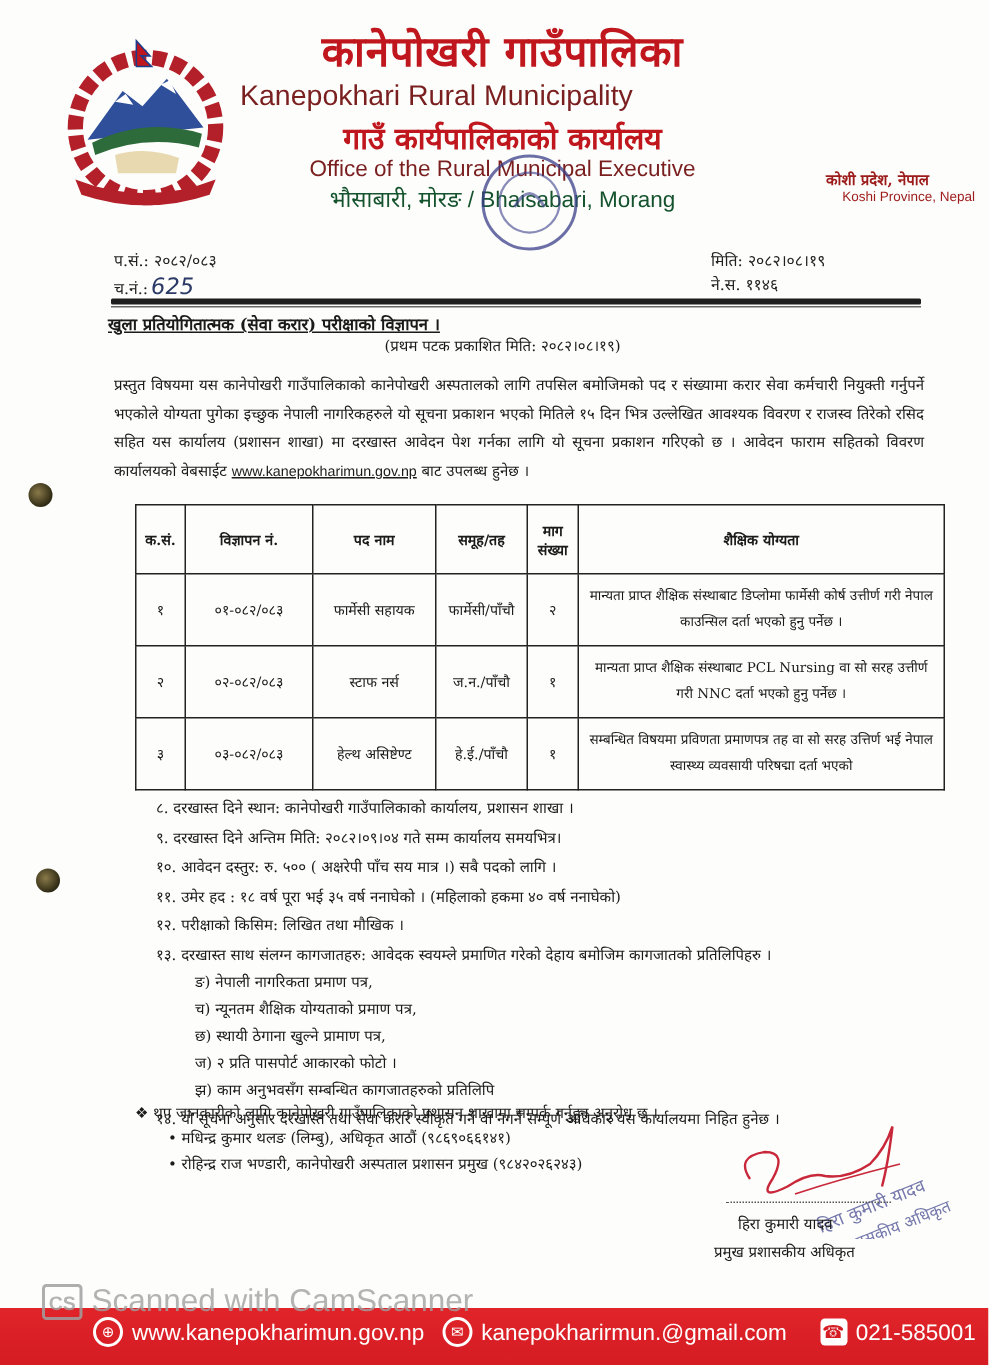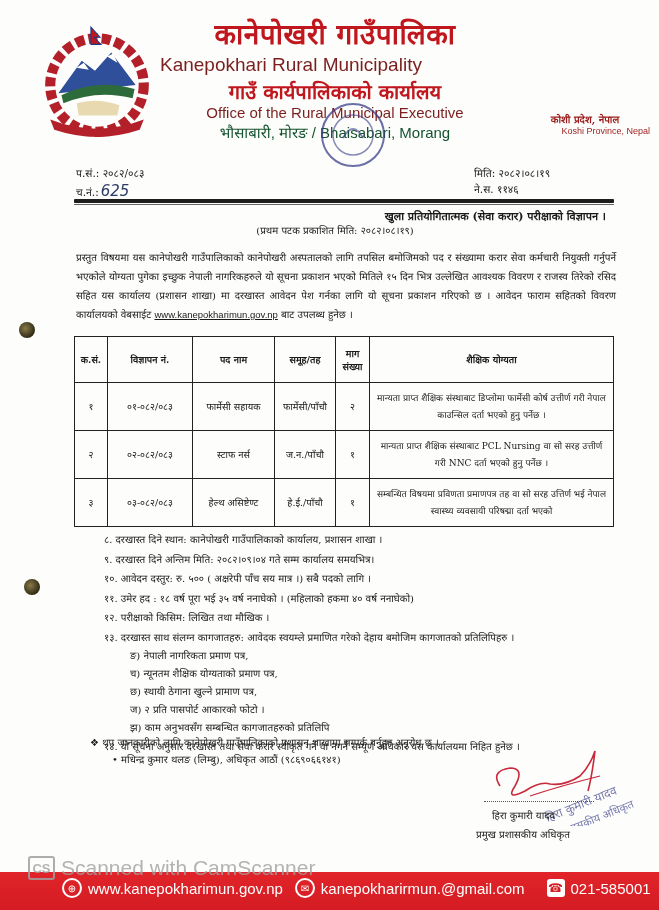--- a/index.html
+++ b/index.html
@@ -22,32 +22,32 @@
   .meta { font-size: 10.5px; color: #222; }
   .ref-no { left: 76px; top: 166px; }
   .dispatch { left: 76px; top: 182px; }
   .dispatch .hand { font-family: "DejaVu Sans", sans-serif; font-size: 15px; color: #2b3a67; font-style: italic; margin-left: 2px; }
   .date { left: 474px; top: 166px; }
   .ns { left: 474px; top: 182px; }
 
   .rule { left: 74px; top: 199px; width: 540px; height: 4px; background: #1e1e1e; border-radius: 1px; }
   .rule2 { left: 74px; top: 204px; width: 540px; height: 1px; background: #666; }
 
-  .notice-title { left: 56px; top: 208px; width: 550px; text-align: right; font-size: 11px; font-weight: bold; }
+  .notice-title { left: 72px; top: 208px; width: 550px; text-align: left; font-size: 11px; font-weight: bold; text-decoration: underline; }
   .notice-sub { left: 60px; top: 223px; width: 550px; text-align: center; font-size: 10px; }
 
   .para { left: 76px; top: 248px; width: 540px; font-size: 10px; line-height: 19px; text-align: justify; }
   .para a { color: #1a1a1a; text-decoration: underline; font-family: "Liberation Sans", sans-serif; font-size: 9.5px; }
 
   .hole { width: 16px; height: 16px; border-radius: 50%; background: radial-gradient(circle at 40% 40%, #8a7a4a, #2f2a14 70%); }
   #hole1 { left: 19px; top: 322px; }
   #hole2 { left: 24px; top: 579px; }
 
   
-  table { position: absolute; left: 74px; top: 336px; width: 540px; border-collapse: collapse; font-size: 9.5px; padding-left: 16px; }
+  table { position: absolute; left: 90px; top: 336px; width: 540px; border-collapse: collapse; font-size: 9.5px; padding-left: 16px; }
   th, td { border: 1.3px solid #222; text-align: center; vertical-align: middle; padding: 2px 4px; }
   th { height: 46px; font-weight: bold; font-size: 9.5px; }
   td { height: 48px; }
   td.qual { font-size: 9px; line-height: 17px; }
   col.c1 { width: 33px; } col.c2 { width: 85px; } col.c3 { width: 82px; } col.c4 { width: 61px; } col.c5 { width: 34px; }
 
   
   .items { left: 104px; top: 530px; width: 520px; font-size: 10px; }
   .item { height: 19.5px; line-height: 19.5px; white-space: nowrap; }
   .sub { padding-left: 26px; height: 18px; line-height: 18px; }
@@ -171,20 +171,21 @@
   <div class="item sub">च)  न्यूनतम शैक्षिक योग्यताको प्रमाण पत्र,</div>
   <div class="item sub">छ)  स्थायी ठेगाना खुल्ने प्रामाण पत्र,</div>
   <div class="item sub">ज)  २ प्रति पासपोर्ट आकारको फोटो ।</div>
   <div class="item sub">झ)  काम अनुभवसँग सम्बन्धित कागजातहरुको प्रतिलिपि</div>
   <div class="item">१४. यो सूचना अनुसार दरखास्त तथा सेवा करार स्वीकृत गर्ने वा नगर्ने सम्पूर्ण अधिकार यस कार्यालयमा निहित हुनेछ ।</div>
 </div>
 
 <div class="abs contact">
   <div class="row">❖  थप जानकारीको लागि कानेपोखरी गाउँपालिकाको प्रशासन शाखामा सम्पर्क गर्नुहुन अनुरोध छ ।</div>
   <div class="row bullet">•   मधिन्द्र कुमार थलङ (लिम्बु), अधिकृत आठौं (९८६९०६६१४१)</div>
+  <div class="row bullet">•   रोहिन्द्र राज भण्डारी, कानेपोखरी अस्पताल प्रशासन प्रमुख (९८४२०२६२४३)</div>
 </div>
 
 <svg id="sig" class="abs" viewBox="0 0 180 80">
   <path d="M30 40 Q20 25 40 22 Q55 22 45 40 Q35 55 55 45 Q70 35 80 38 Q95 40 110 30 Q120 20 125 5 Q122 30 118 45" fill="none" stroke="#c8283a" stroke-width="1.6"></path>
   <path d="M60 50 Q90 40 130 30" fill="none" stroke="#c8283a" stroke-width="1.2"></path>
   <text x="70" y="62" transform="rotate(-22 110 50)" fill="#3a3f8a" opacity="0.7" font-size="12" font-family="DejaVu Serif, serif">हिरा कुमारी यादव</text>
   <text x="85" y="78" transform="rotate(-22 120 65)" fill="#3a3f8a" opacity="0.7" font-size="11" font-family="DejaVu Serif, serif">प्रशासकीय अधिकृत</text>
 </svg>
 <div class="abs sig-dots"></div>
 <div class="abs sig-name">हिरा कुमारी यादव</div>

